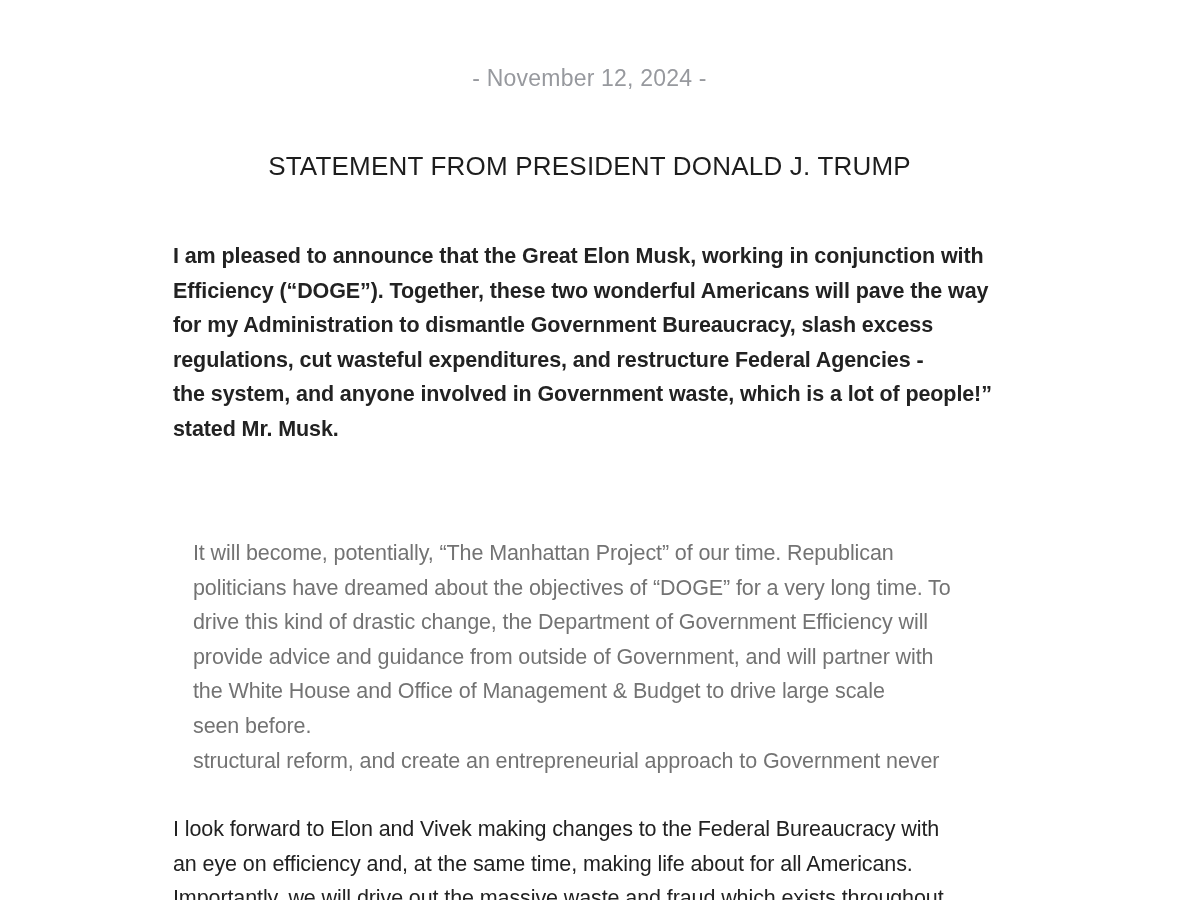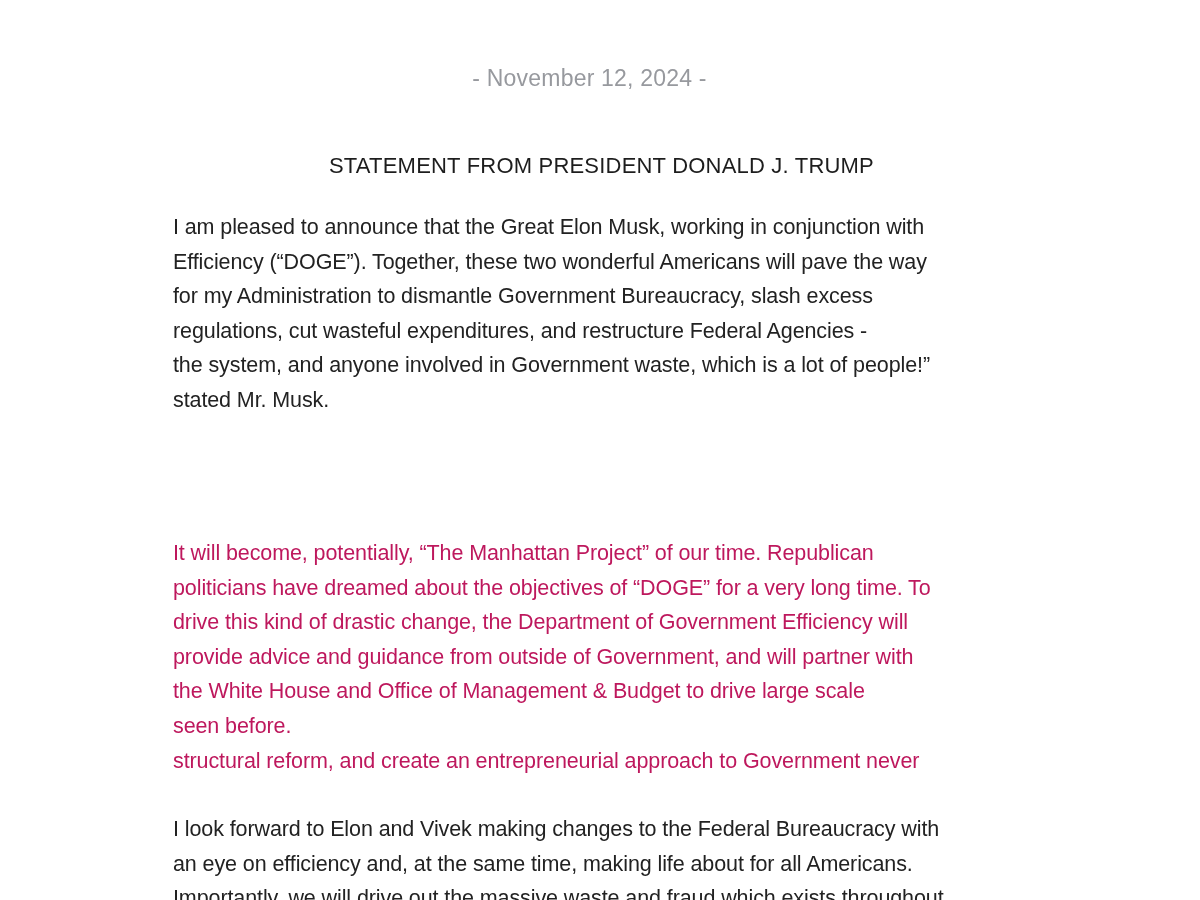--- a/index.html
+++ b/index.html
@@ -35,41 +35,41 @@
     text-align: center;
     font-size: 23px;
     line-height: 28px;
     color: #97999e;
     letter-spacing: 0.2px;
     white-space: nowrap;
   }
   .statement-title {
     position: absolute;
     top: 149px;
-    left: 12px;
+    left: 0;
     width: 100%;
     text-align: center;
-    font-size: 22px;
+    font-size: 26px;
     line-height: 34px;
     font-weight: 400;
     color: #1d1d1d;
     letter-spacing: 0.2px;
     white-space: nowrap;
     margin: 0;
   }
   .paragraph {
     position: absolute;
     left: 0;
     width: 100%;
     font-size: 21.5px;
     line-height: 34.6px;
     color: #222222;
     letter-spacing: -0.1px;
   }
-  .p1 { top: 210px; }
+  .p1 { top: 239px; font-weight: bold; }
   .p2 { top: 536px; }
   .p3 { top: 812px; }
   .text-line {
     white-space: nowrap;
   }
 </style>
 </head>
 <body>
 
 <div class="page">
@@ -81,21 +81,21 @@
 
     <div class="paragraph p1" style="color: rgb(34, 34, 34);">
       <div class="text-line">I am pleased to announce that the Great Elon Musk, working in conjunction with</div>
       <div class="text-line">Efficiency (“DOGE”). Together, these two wonderful Americans will pave the way</div>
       <div class="text-line">for my Administration to dismantle Government Bureaucracy, slash excess</div>
       <div class="text-line">regulations, cut wasteful expenditures, and restructure Federal Agencies -</div>
       <div class="text-line">the system, and anyone involved in Government waste, which is a lot of people!”</div>
       <div class="text-line">stated Mr. Musk.</div>
     </div>
 
-    <div class="paragraph p2" style="color: #be185d;">
+    <div class="paragraph p2" style="color: #737373; margin-left: 20px;">
       <div class="text-line">It will become, potentially, “The Manhattan Project” of our time. Republican</div>
       <div class="text-line">politicians have dreamed about the objectives of “DOGE” for a very long time. To</div>
       <div class="text-line">drive this kind of drastic change, the Department of Government Efficiency will</div>
       <div class="text-line">provide advice and guidance from outside of Government, and will partner with</div>
       <div class="text-line">the White House and Office of Management &amp; Budget to drive large scale</div>
       <div class="text-line">seen before.</div>
       <div class="text-line">structural reform, and create an entrepreneurial approach to Government never</div>
     </div>
 
     <div class="paragraph p3" style="color: rgb(34, 34, 34);">

